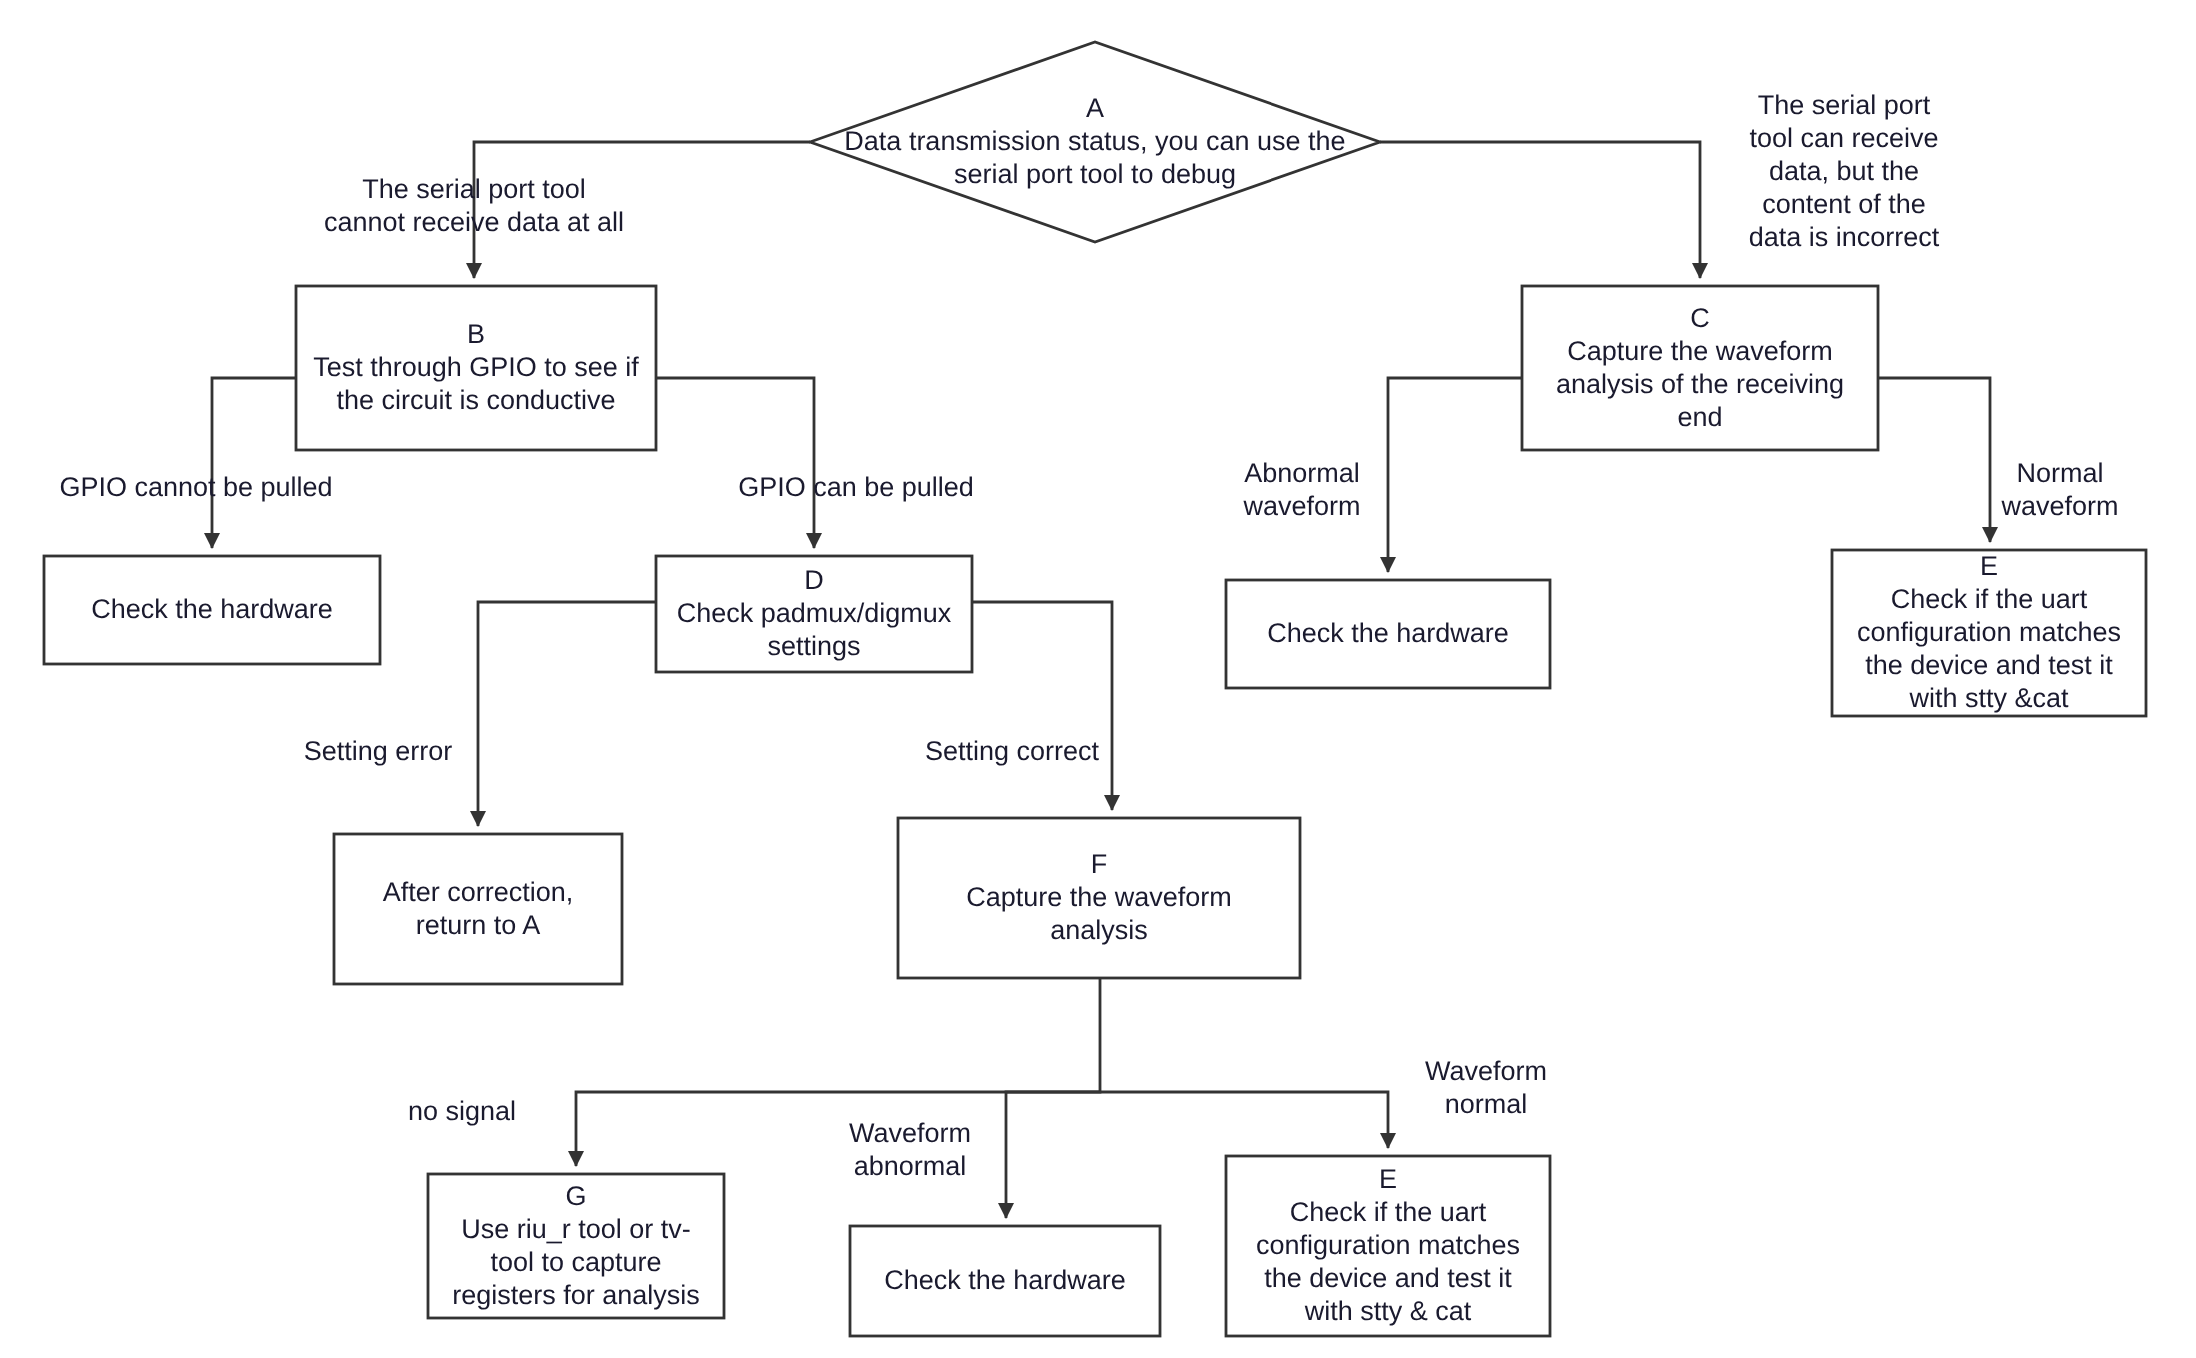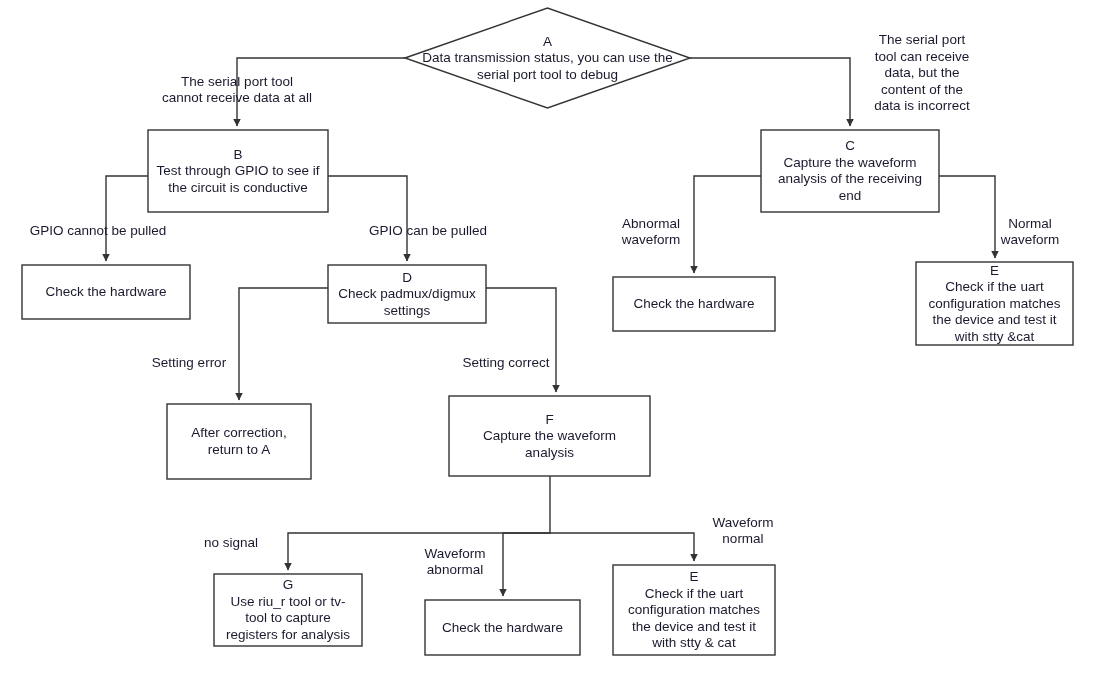--- a/index.html
+++ b/index.html
@@ -11,20 +11,21 @@
   body {
     width: 1098px;
     height: 679px;
     font-family: "Liberation Sans", sans-serif;
     overflow: hidden;
   }
   #flow-root {
     position: relative;
     width: 1098px;
     height: 555px;
+    margin-top: 13px;
   }
   svg#flow-svg {
     position: absolute;
     top: 0;
     left: 0;
     width: 1098px;
     height: 679px;
     display: block;
   }
   .node-shape {

